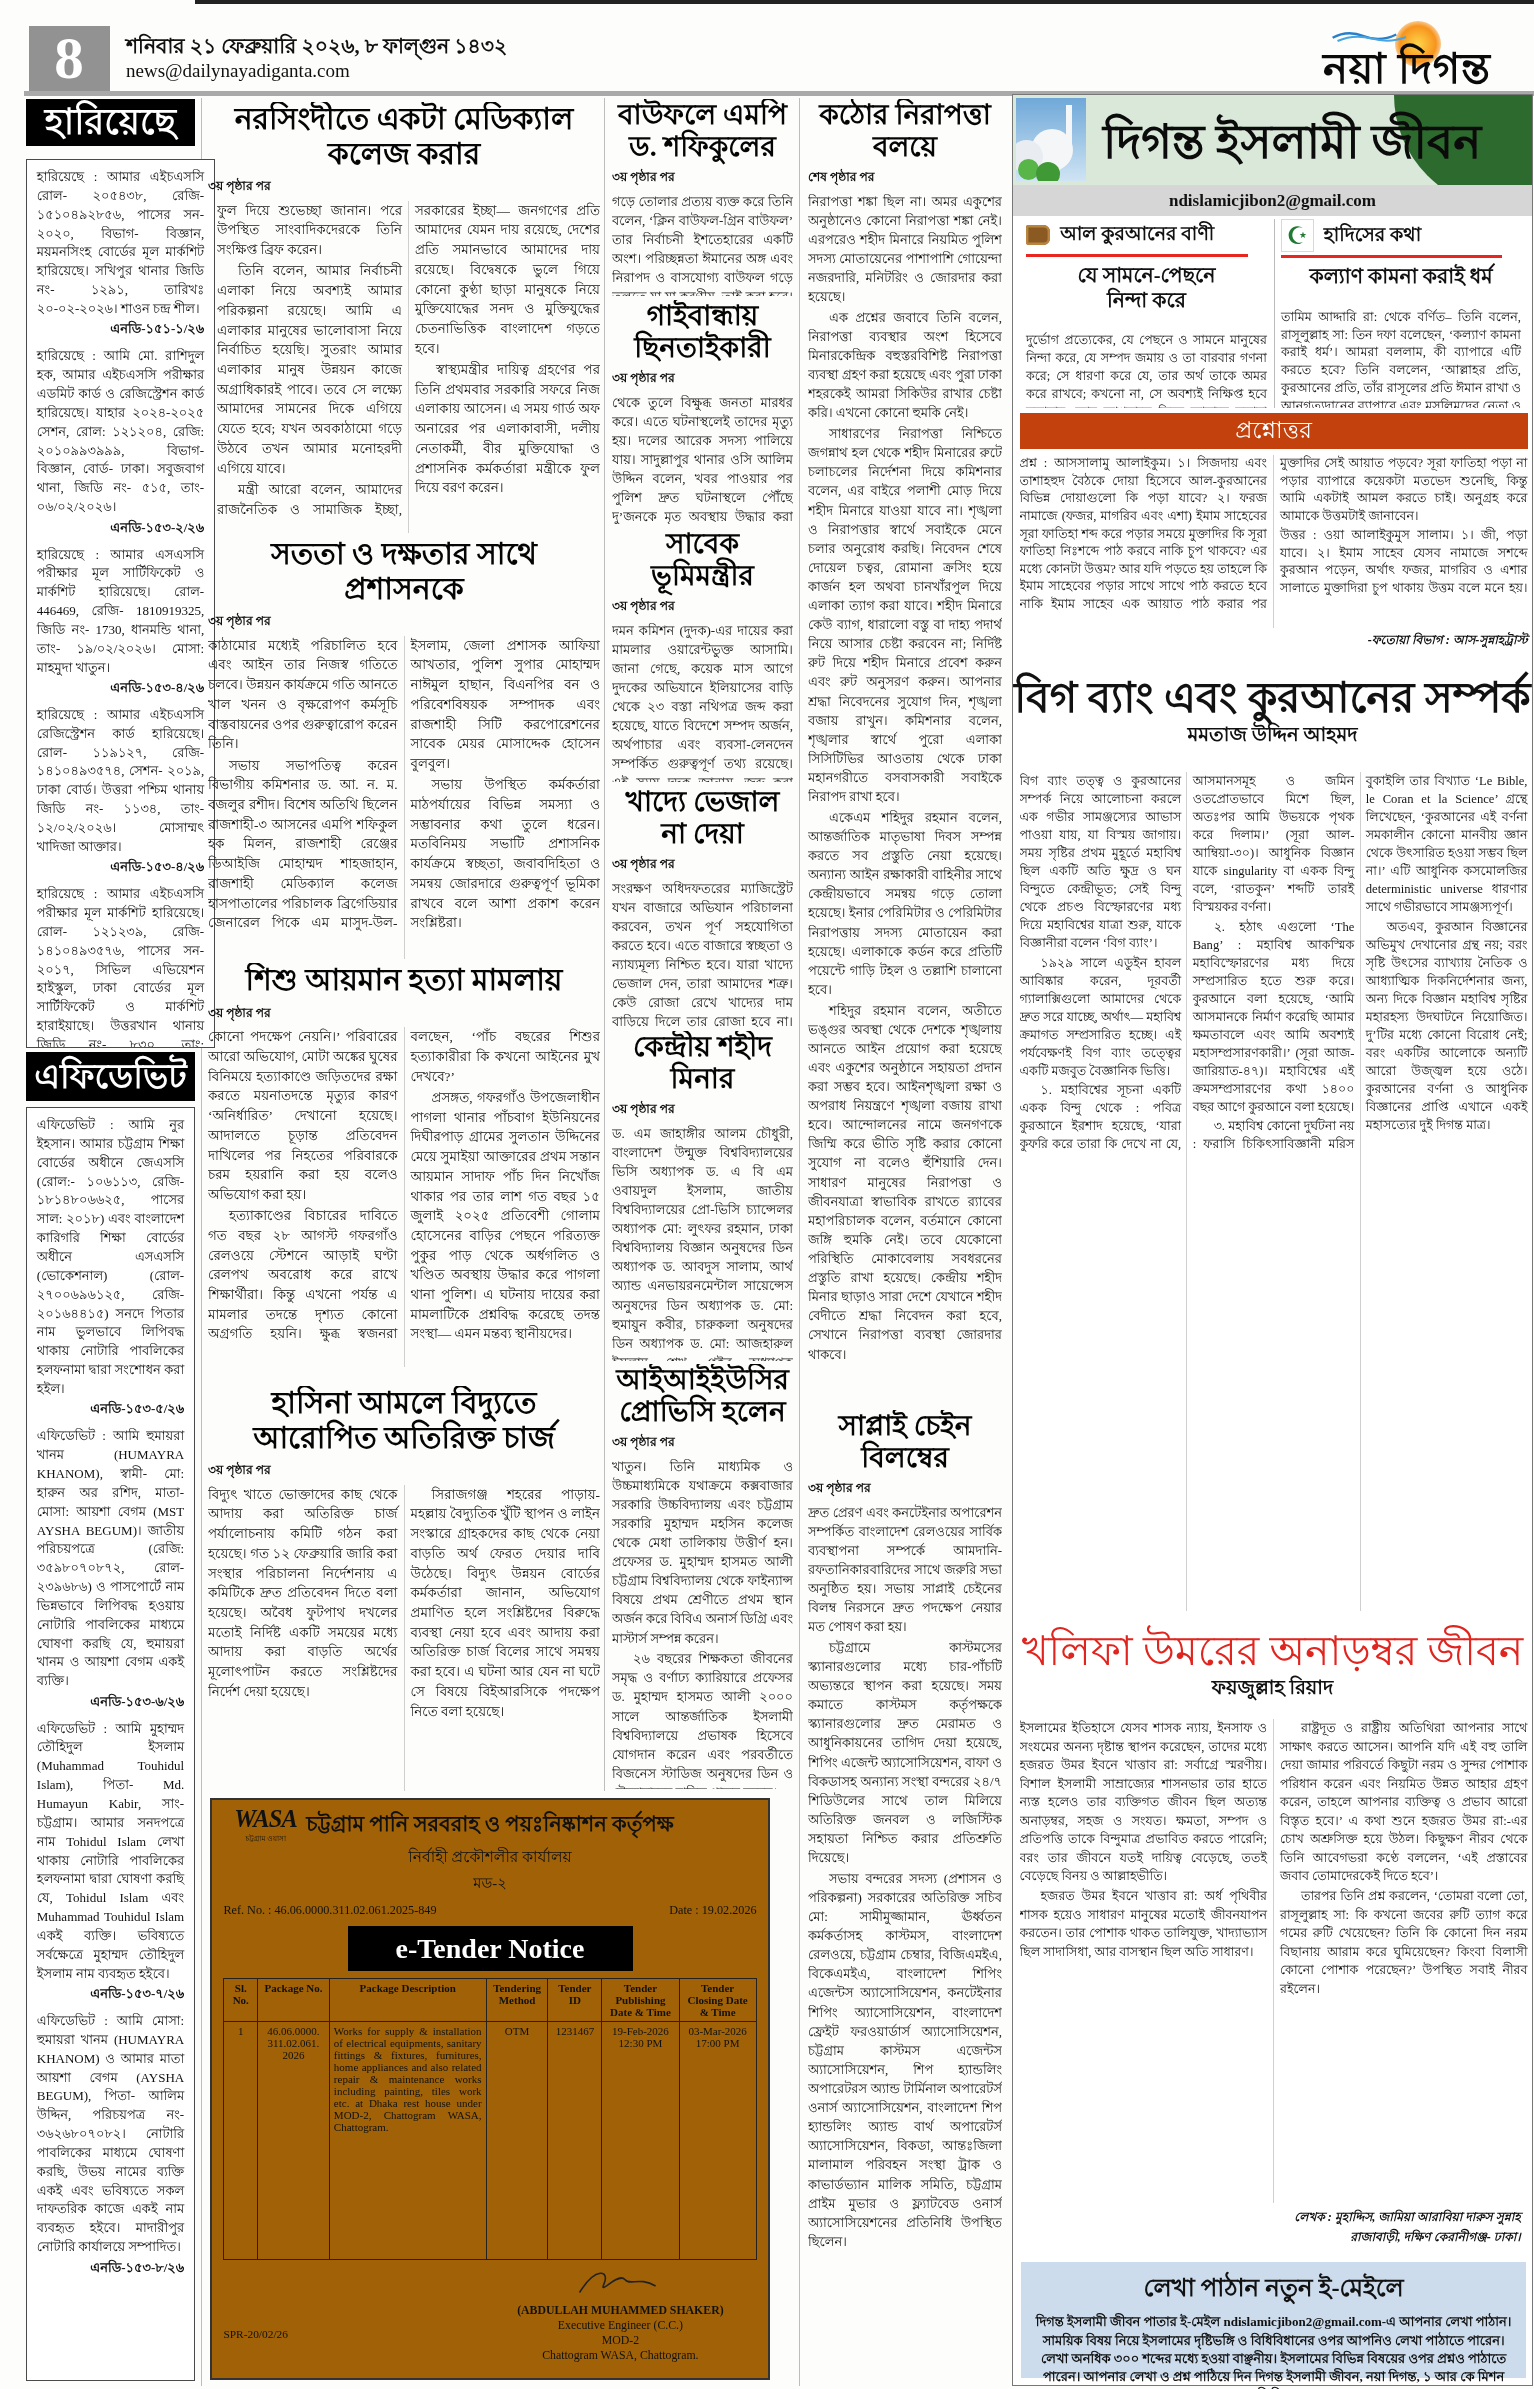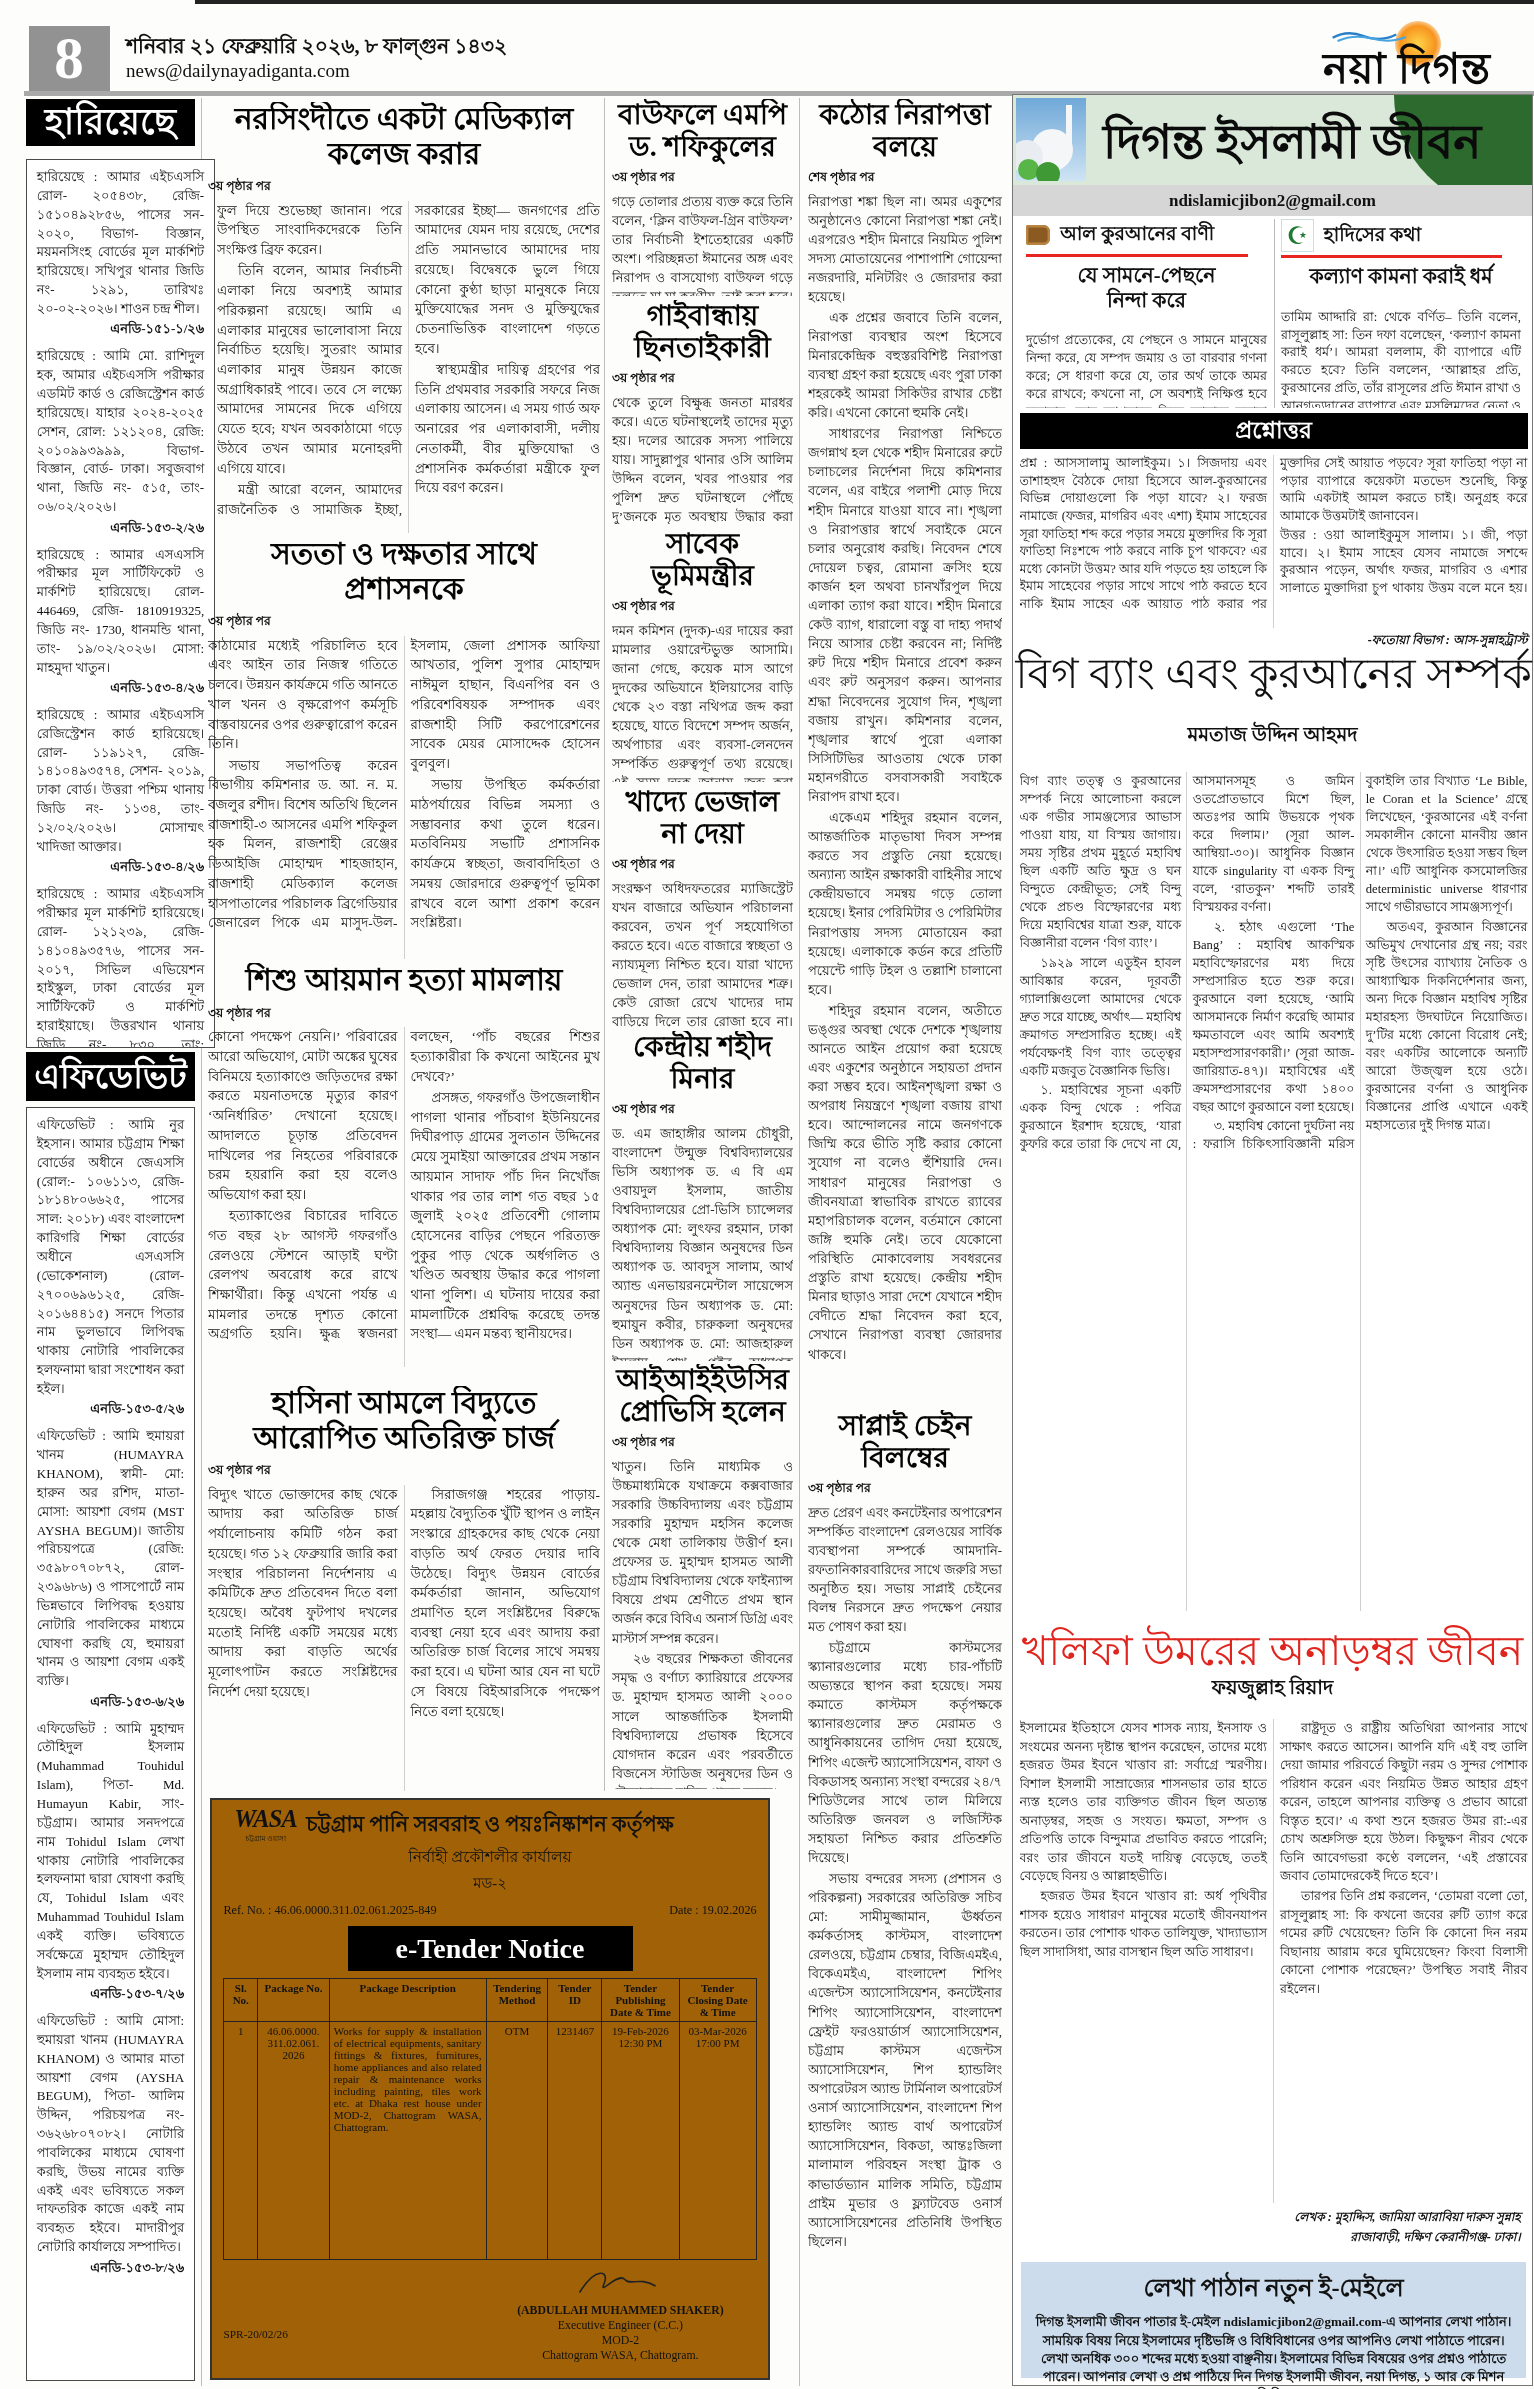--- a/index.html
+++ b/index.html
@@ -73,25 +73,25 @@
   .qh .col + .col { border-left:0.8px solid #bbb; }
   .sect-label { font-size:19px; font-weight:bold; display:inline-block; vertical-align:middle; }
   .red-rule { height:2.4px; background:#e8251f; margin:3.3px 0 6.5px 0; width:92%; }
   .small-title { text-align:center; font-size:20.4px; font-weight:bold; line-height:1.2; margin-bottom:20px; }
   .qh .bodytext { font-size:12.6px; line-height:1.42; }
   .cite { display:block; text-align:right; font-weight:bold; font-style:italic; font-size:12.2px; margin-top:3.3px; }
   .quran-icon { display:inline-block; width:24.4px; height:19.5px; background:#8a5a22; border-radius:2.4px 6.5px 6.5px 2.4px;
     box-shadow:inset 0 0 0 2.4px #b98440; margin-right:6.5px; vertical-align:middle; }
   .crescent-icon { display:inline-block; width:33px; height:33px; background:#fff; border:0.8px solid #cdd; color:#1f7a33;
     font-size:24.4px; line-height:31px; text-align:center; margin-right:6.5px; vertical-align:middle; font-family:"DejaVu Sans",sans-serif; }
-  .qa-banner { position:absolute; left:6.5px; top:318px; width:508px; height:36px; background:#000000; color:#fff;
-    text-align:center; font-size:23px; font-weight:bold; line-height:36px; }
+  .qa-banner { position:absolute; left:6.5px; top:318px; width:508px; height:36px; background:#c2410c; color:#fff;
+    text-align:center; font-size:23px; font-weight:normal; line-height:36px; }
   .qa-body { position:absolute; left:6.5px; top:360px; width:508px; height:199px; }
   .qa-body .bodytext { font-size:12.6px; line-height:1.4; }
-  .big-headline { position:absolute; left:0; top:546px; width:100%; text-align:right; font-size:42px; font-weight:normal; }
+  .big-headline { position:absolute; left:0; top:570px; width:100%; text-align:center; font-size:42px; font-weight:bold; }
   .byline { position:absolute; width:100%; text-align:center; font-size:19.5px; font-weight:bold; }
   .bb-body { position:absolute; left:6.5px; top:677px; width:508px; height:839px; }
   .bb-body .bodytext { font-size:12.6px; line-height:1.43; }
   .kh-headline { position:absolute; left:0; top:1524px; width:100%; text-align:center; font-size:41px; font-weight:normal; color:#e0241e; }
   .kh-body { position:absolute; left:6.5px; top:1624px; width:508px; height:488px; }
   .kh-author { position:absolute; right:11.4px; top:2113px; width:269px; text-align:right; font-size:12.2px; font-style:italic; font-weight:bold; }
   .mailbox { position:absolute; left:8.1px; top:2167px; width:505px; height:116px; background:#ccdcec; padding:6.5px 11.4px; text-align:center; }
   .mailbox .mb-title { font-size:24.4px; font-weight:bold; margin-bottom:4.9px; }
   .mailbox .mb-body { font-size:13px; line-height:1.4; font-weight:bold; }
 

